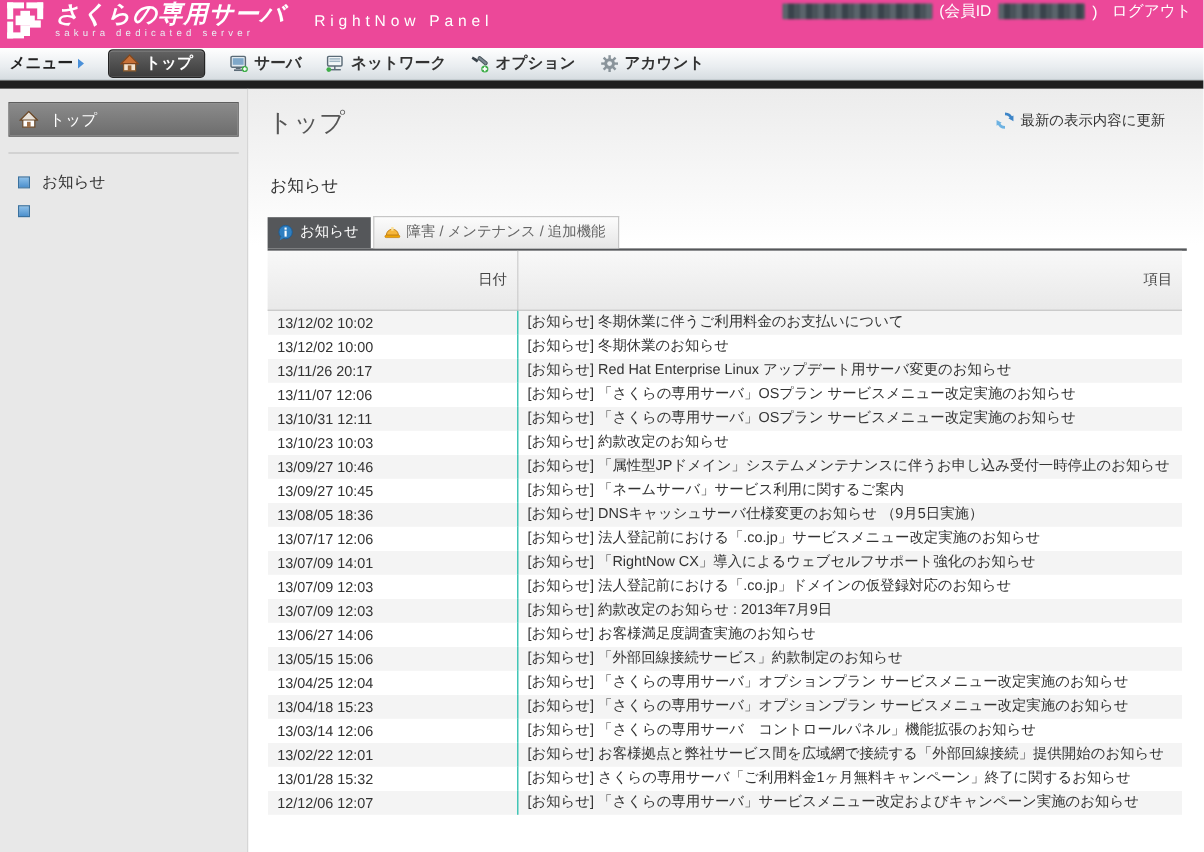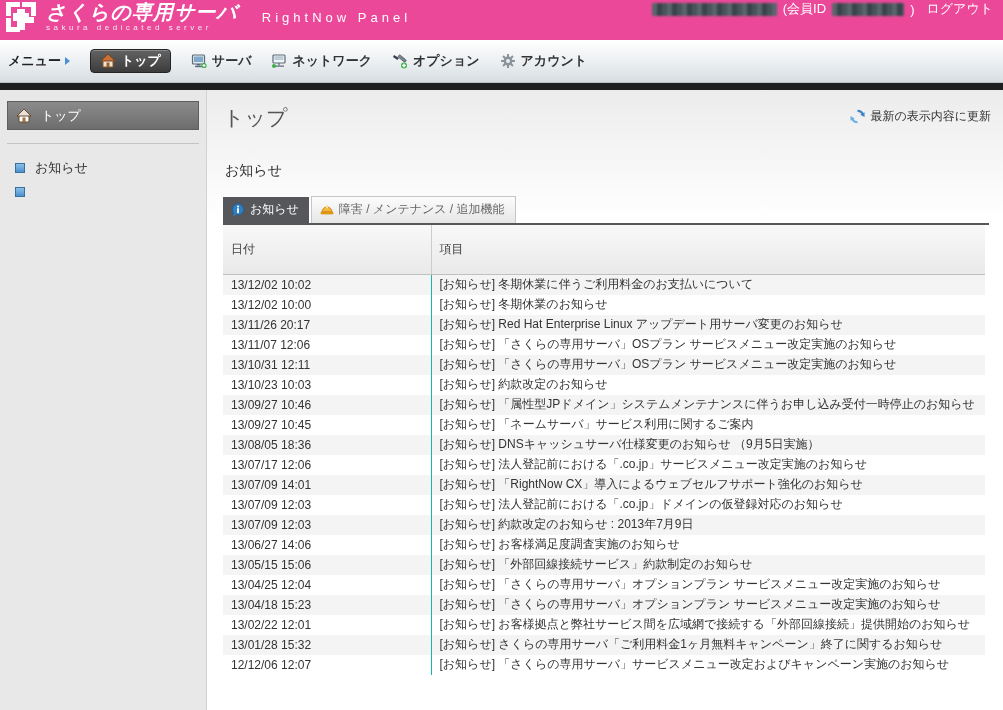--- a/index.html
+++ b/index.html
@@ -17,21 +17,21 @@
   .product-label { font-size:13px; letter-spacing:4px; margin-left:16px; color:#fff; }
   .header-right { margin-left:auto; display:flex; align-items:center; gap:6px; font-size:13px;padding-left:15px; }
   .redacted { display:inline-block; height:13px; border-radius:1px;
     background:repeating-linear-gradient(90deg,#5a646b 0 5px,#39434b 5px 10px,#49535a 10px 15px);
     filter:blur(1px); }
   .redacted.r1 { width:125px; }
   .redacted.r2 { width:72px; }
   .logout-link { color:#fff; cursor:pointer; margin-left:6px; }
 
   
-  .navbar { height:43px; background:linear-gradient(#ffffff,#e9edf0 60%,#d7dde1);
+  .navbar { height:27px; background:linear-gradient(#ffffff,#e9edf0 60%,#d7dde1);
     border-bottom:1px solid #b9c2c8; display:flex; align-items:center; padding:0 8px; gap:20px; }
   .menu-label { font-size:13px; font-weight:bold; color:#222; display:flex; align-items:center; gap:4px; cursor:pointer; }
   .menu-arrow { width:0; height:0; border-left:5px solid #4a90d9;
     border-top:4px solid transparent; border-bottom:4px solid transparent; display:inline-block; }
   .nav-item { font-size:13px; font-weight:bold; color:#333; display:flex; align-items:center; gap:5px; cursor:pointer; }
   .nav-item.active { background:linear-gradient(#636363,#3c3c3c); border:1px solid #242424;
     border-radius:4px; color:#fff; padding:2px 9px; box-shadow:inset 0 1px 0 rgba(255,255,255,.25); }
   .nav-ico { width:16px; height:16px; display:block; }
 
   .dark-strip { height:7px; background:#1f1f1f; }
@@ -45,34 +45,34 @@
   .side-sep { margin:13px 7px 10px 7px; border-top:1px solid #c4c4c4; }
   .side-item { display:flex; align-items:center; gap:10px; padding:5px 0 5px 15px;
     font-size:13px; color:#333; cursor:pointer; }
   .bullet { width:10px; height:10px; background:linear-gradient(#8cc0ea,#4d90cd);
     border:1px solid #39719f; display:inline-block; }
 
   
   .content { flex:1; background:linear-gradient(#ececec,#ffffff 130px); position:relative;
     padding:14px 14px 0 12px; }
   .page-title { font-size:21px; color:#555; font-weight:normal; padding-left:4px; }
-  .refresh-link { position:absolute; top:18px; right:12px; display:flex; align-items:center;
+  .refresh-link { position:absolute; top:18px; right:32px; display:flex; align-items:center;
     gap:5px; font-size:12px; color:#333; cursor:pointer; }
   .section-title { margin:30px 0 0 6px; font-size:14px; color:#333; font-weight:normal; }
 
   .tabbar { margin:16px 0 0 4px; display:flex; align-items:flex-end; gap:2px;
     border-bottom:2px solid #55575a; }
   .tab { display:flex; align-items:center; gap:5px; font-size:12px; padding:4px 10px 5px 8px; cursor:pointer; }
   .tab.active { background:#55575a; color:#fff; }
   .tab.inactive { background:linear-gradient(#fcfcfc,#e6e6e6); border:1px solid #c6c6c6;
     border-bottom:none; color:#666; }
   .tab-ico { width:14px; height:14px; display:block; }
 
   table.news { margin-left:4px; width:calc(100% - 8px); border-collapse:collapse; font-size:12px; color:#333; }
-  .news thead th { height:27px; text-align:left; font-weight:normal; color:#444;
+  .news thead th { height:27px; text-align:right; font-weight:normal; color:#444;
     background:linear-gradient(#f8f8f8,#e9e9e9); border-bottom:1px solid #c0c0c0; padding:16px 8px; }
   .news thead th:first-child { width:208px; border-right:1px solid #cccccc; }
   .news tbody td { height:20px; padding:1px 8px; white-space:nowrap; overflow:hidden; }
   .news tbody td:first-child { border-right:1px solid #14b8a6; }
   .news tbody tr:nth-child(odd) { background:#f4f4f4; }
   .news tbody tr:nth-child(even) { background:#ffffff; }
 </style>
 </head>
 <body>
 
@@ -318,20 +318,24 @@
   <tr>
     <td>13/04/25 12:04</td>
     <td>[お知らせ] 「さくらの専用サーバ」オプションプラン サービスメニュー改定実施のお知らせ</td>
   </tr>
 
   <tr>
     <td>13/04/18 15:23</td>
     <td>[お知らせ] 「さくらの専用サーバ」オプションプラン サービスメニュー改定実施のお知らせ</td>
   </tr>
 
+  <tr>
+    <td>13/03/14 12:06</td>
+    <td>[お知らせ] 「さくらの専用サーバ　コントロールパネル」機能拡張のお知らせ</td>
+  </tr>
 
 
   <tr>
     <td>13/02/22 12:01</td>
     <td>[お知らせ] お客様拠点と弊社サービス間を広域網で接続する「外部回線接続」提供開始のお知らせ</td>
   </tr>
 
   <tr>
     <td>13/01/28 15:32</td>
     <td>[お知らせ] さくらの専用サーバ「ご利用料金1ヶ月無料キャンペーン」終了に関するお知らせ</td>

